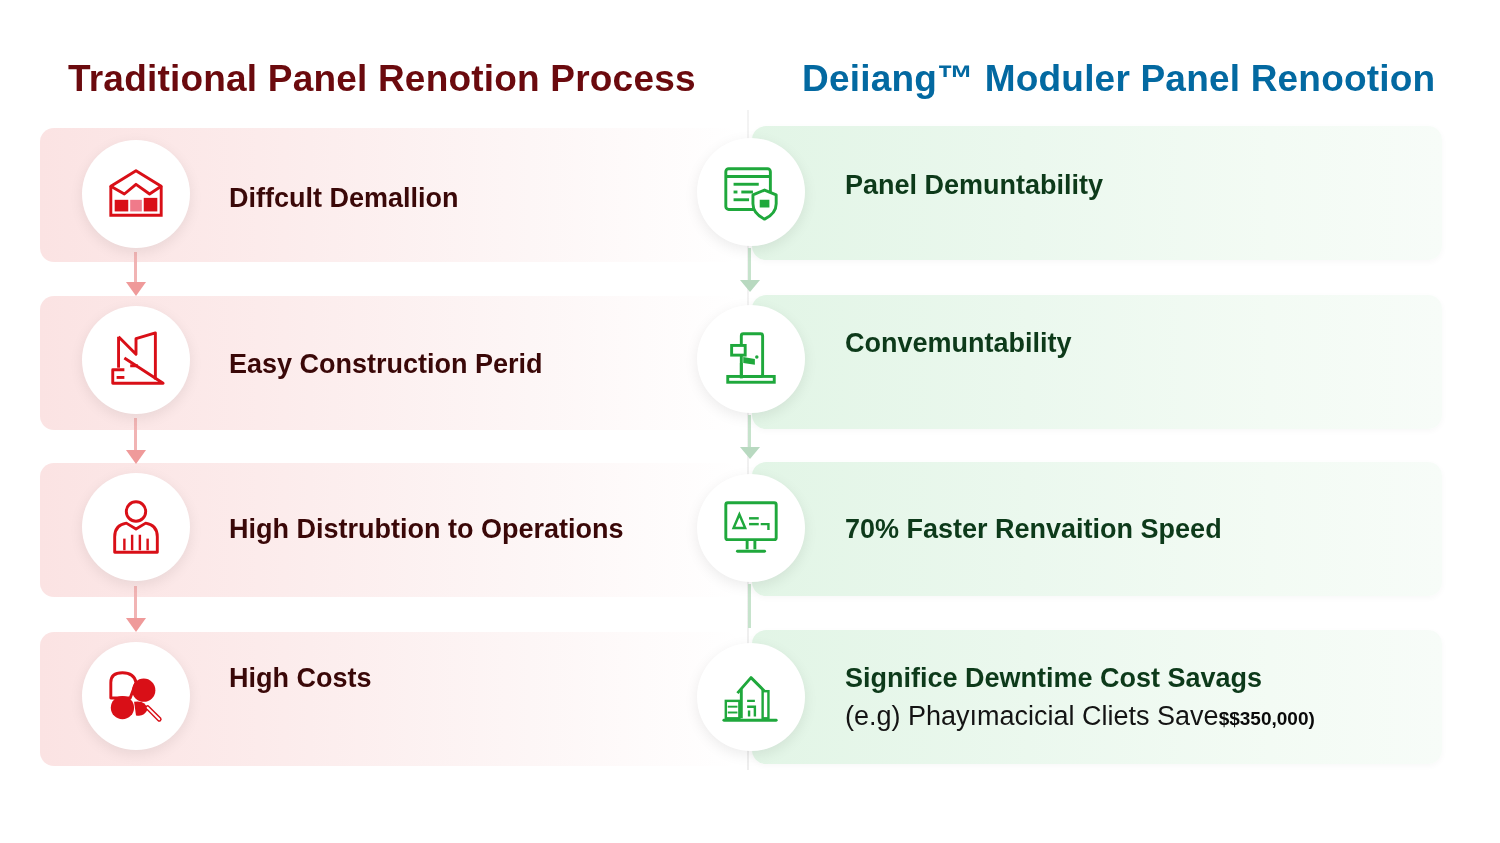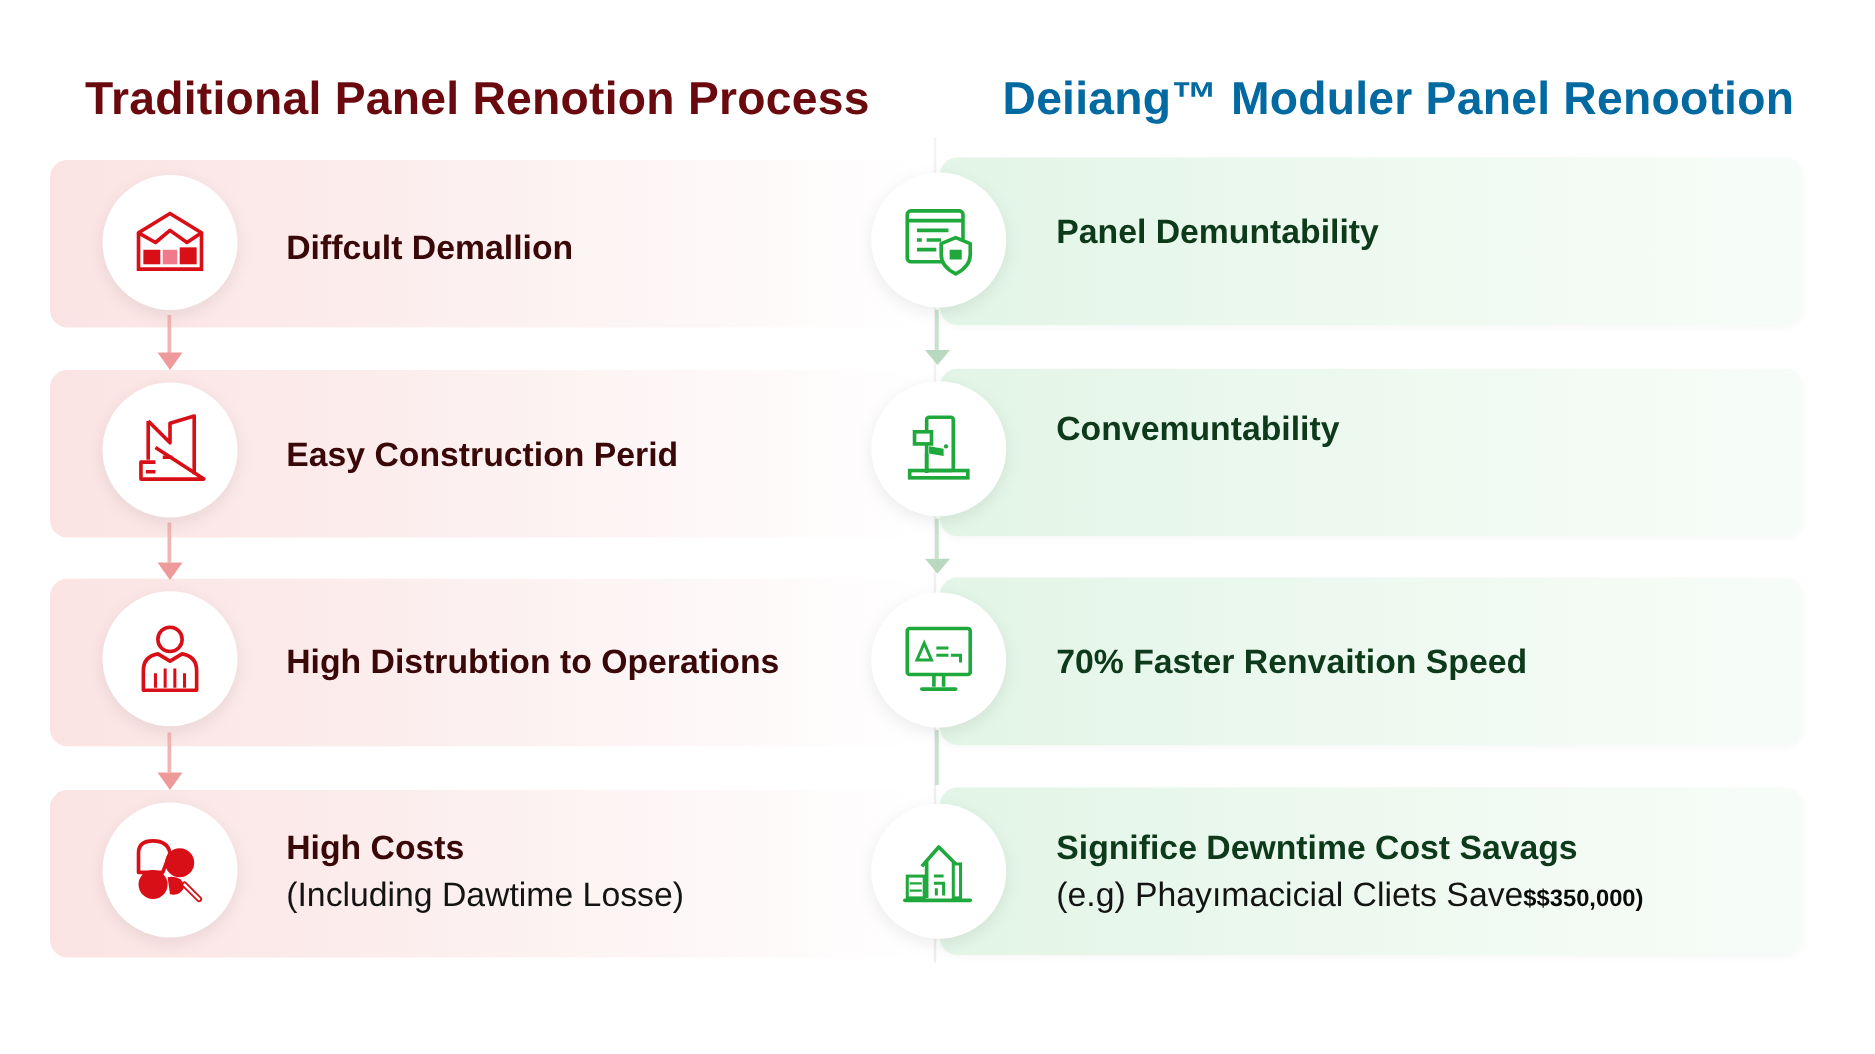--- a/index.html
+++ b/index.html
@@ -100,21 +100,20 @@
       <path d="M6 34 V18 Q6 8 18 8 Q30 8 32 18 L26 34 Z" fill="none" stroke="#d90f17" stroke-width="3" stroke-linejoin="round"></path>
       <circle cx="40" cy="26" r="12" fill="#d90f17"></circle>
       <circle cx="18" cy="44" r="12" fill="#d90f17"></circle>
       <path d="M30 38 Q42 36 44 46 Q40 54 32 52 Z" fill="#d90f17"></path>
       <line x1="44" y1="44" x2="56" y2="56" stroke="#d90f17" stroke-width="5" stroke-linecap="round"></line>
       <line x1="44" y1="44" x2="56" y2="56" stroke="#ffffff" stroke-width="2" stroke-linecap="round"></line>
     </svg>
   </div>
   <div class="label red" style="left:229px; top:658px;">
     <div class="main">High Costs</div>
-    <div class="sub">(Including Dawtime Losse)</div>
   </div>
 </section>
 
 <section>
   <div class="band green" style="top:126px;"></div>
   <div class="band green" style="top:295px;"></div>
   <div class="band green" style="top:462px;"></div>
   <div class="band green" style="top:630px;"></div>
 
   <div class="connector green" style="left:748px; top:248px; height:32px;"></div>

